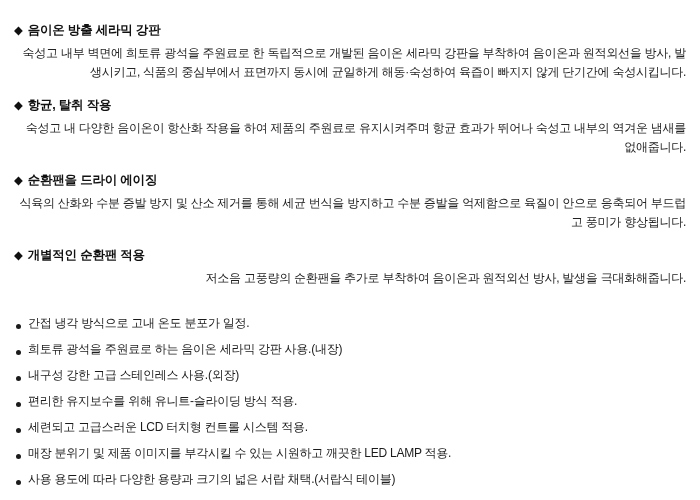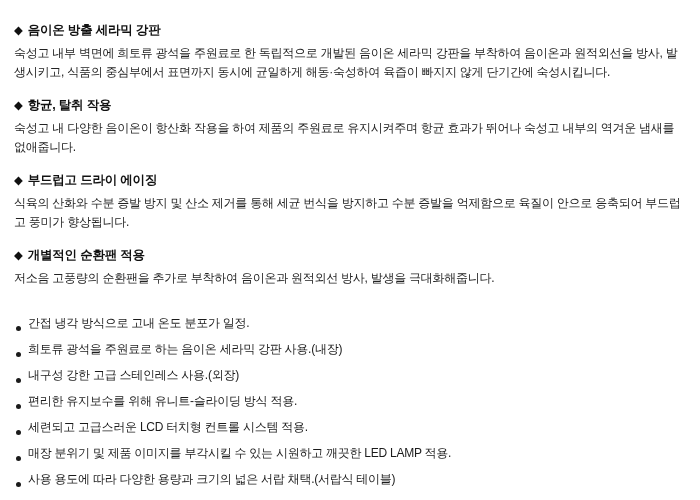--- a/index.html
+++ b/index.html
@@ -38,32 +38,32 @@
     margin-right: 5px;
     font-size: 11.5px;
     line-height: 1;
     color: #111111;
   }
   .section-body {
     font-size: 12px;
     line-height: 1.62;
     color: #222222;
     letter-spacing: -0.25px;
-    text-align: left;
+    text-align: right;
     max-width: 672px;
   }
   .bullet-list {
     margin: 0;
     padding: 0;
     list-style: none;
     margin-top: 28px;
   }
   .bullet-item {
     display: flex;
-    align-items: flex-end;
+    align-items: center;
     font-size: 12px;
     line-height: 1.25;
     color: #1b1b1b;
     letter-spacing: -0.25px;
     margin-bottom: 11px;
   }
   .dot {
     flex: 0 0 auto;
     width: 5px;
     height: 5px;
@@ -92,21 +92,21 @@
     <div class="section-head">
       <span class="diamond">◆</span>
       <span>항균, 탈취 작용</span>
     </div>
     <div class="section-body">숙성고 내 다양한 음이온이 항산화 작용을 하여 제품의 주원료로 유지시켜주며 항균 효과가 뛰어나 숙성고 내부의 역겨운 냄새를 없애줍니다.</div>
   </div>
 
   <div class="section">
     <div class="section-head">
       <span class="diamond">◆</span>
-      <span>부드럽고 드라이 에이징</span>
+      <span>순환팬을 드라이 에이징</span>
     </div>
     <div class="section-body">식육의 산화와 수분 증발 방지 및 산소 제거를 통해 세균 번식을 방지하고 수분 증발을 억제함으로 육질이 안으로 응축되어 부드럽고 풍미가 향상됩니다.</div>
   </div>
 
   <div class="section">
     <div class="section-head">
       <span class="diamond">◆</span>
       <span>개별적인 순환팬 적용</span>
     </div>
     <div class="section-body">저소음 고풍량의 순환팬을 추가로 부착하여 음이온과 원적외선 방사, 발생을 극대화해줍니다.</div>

